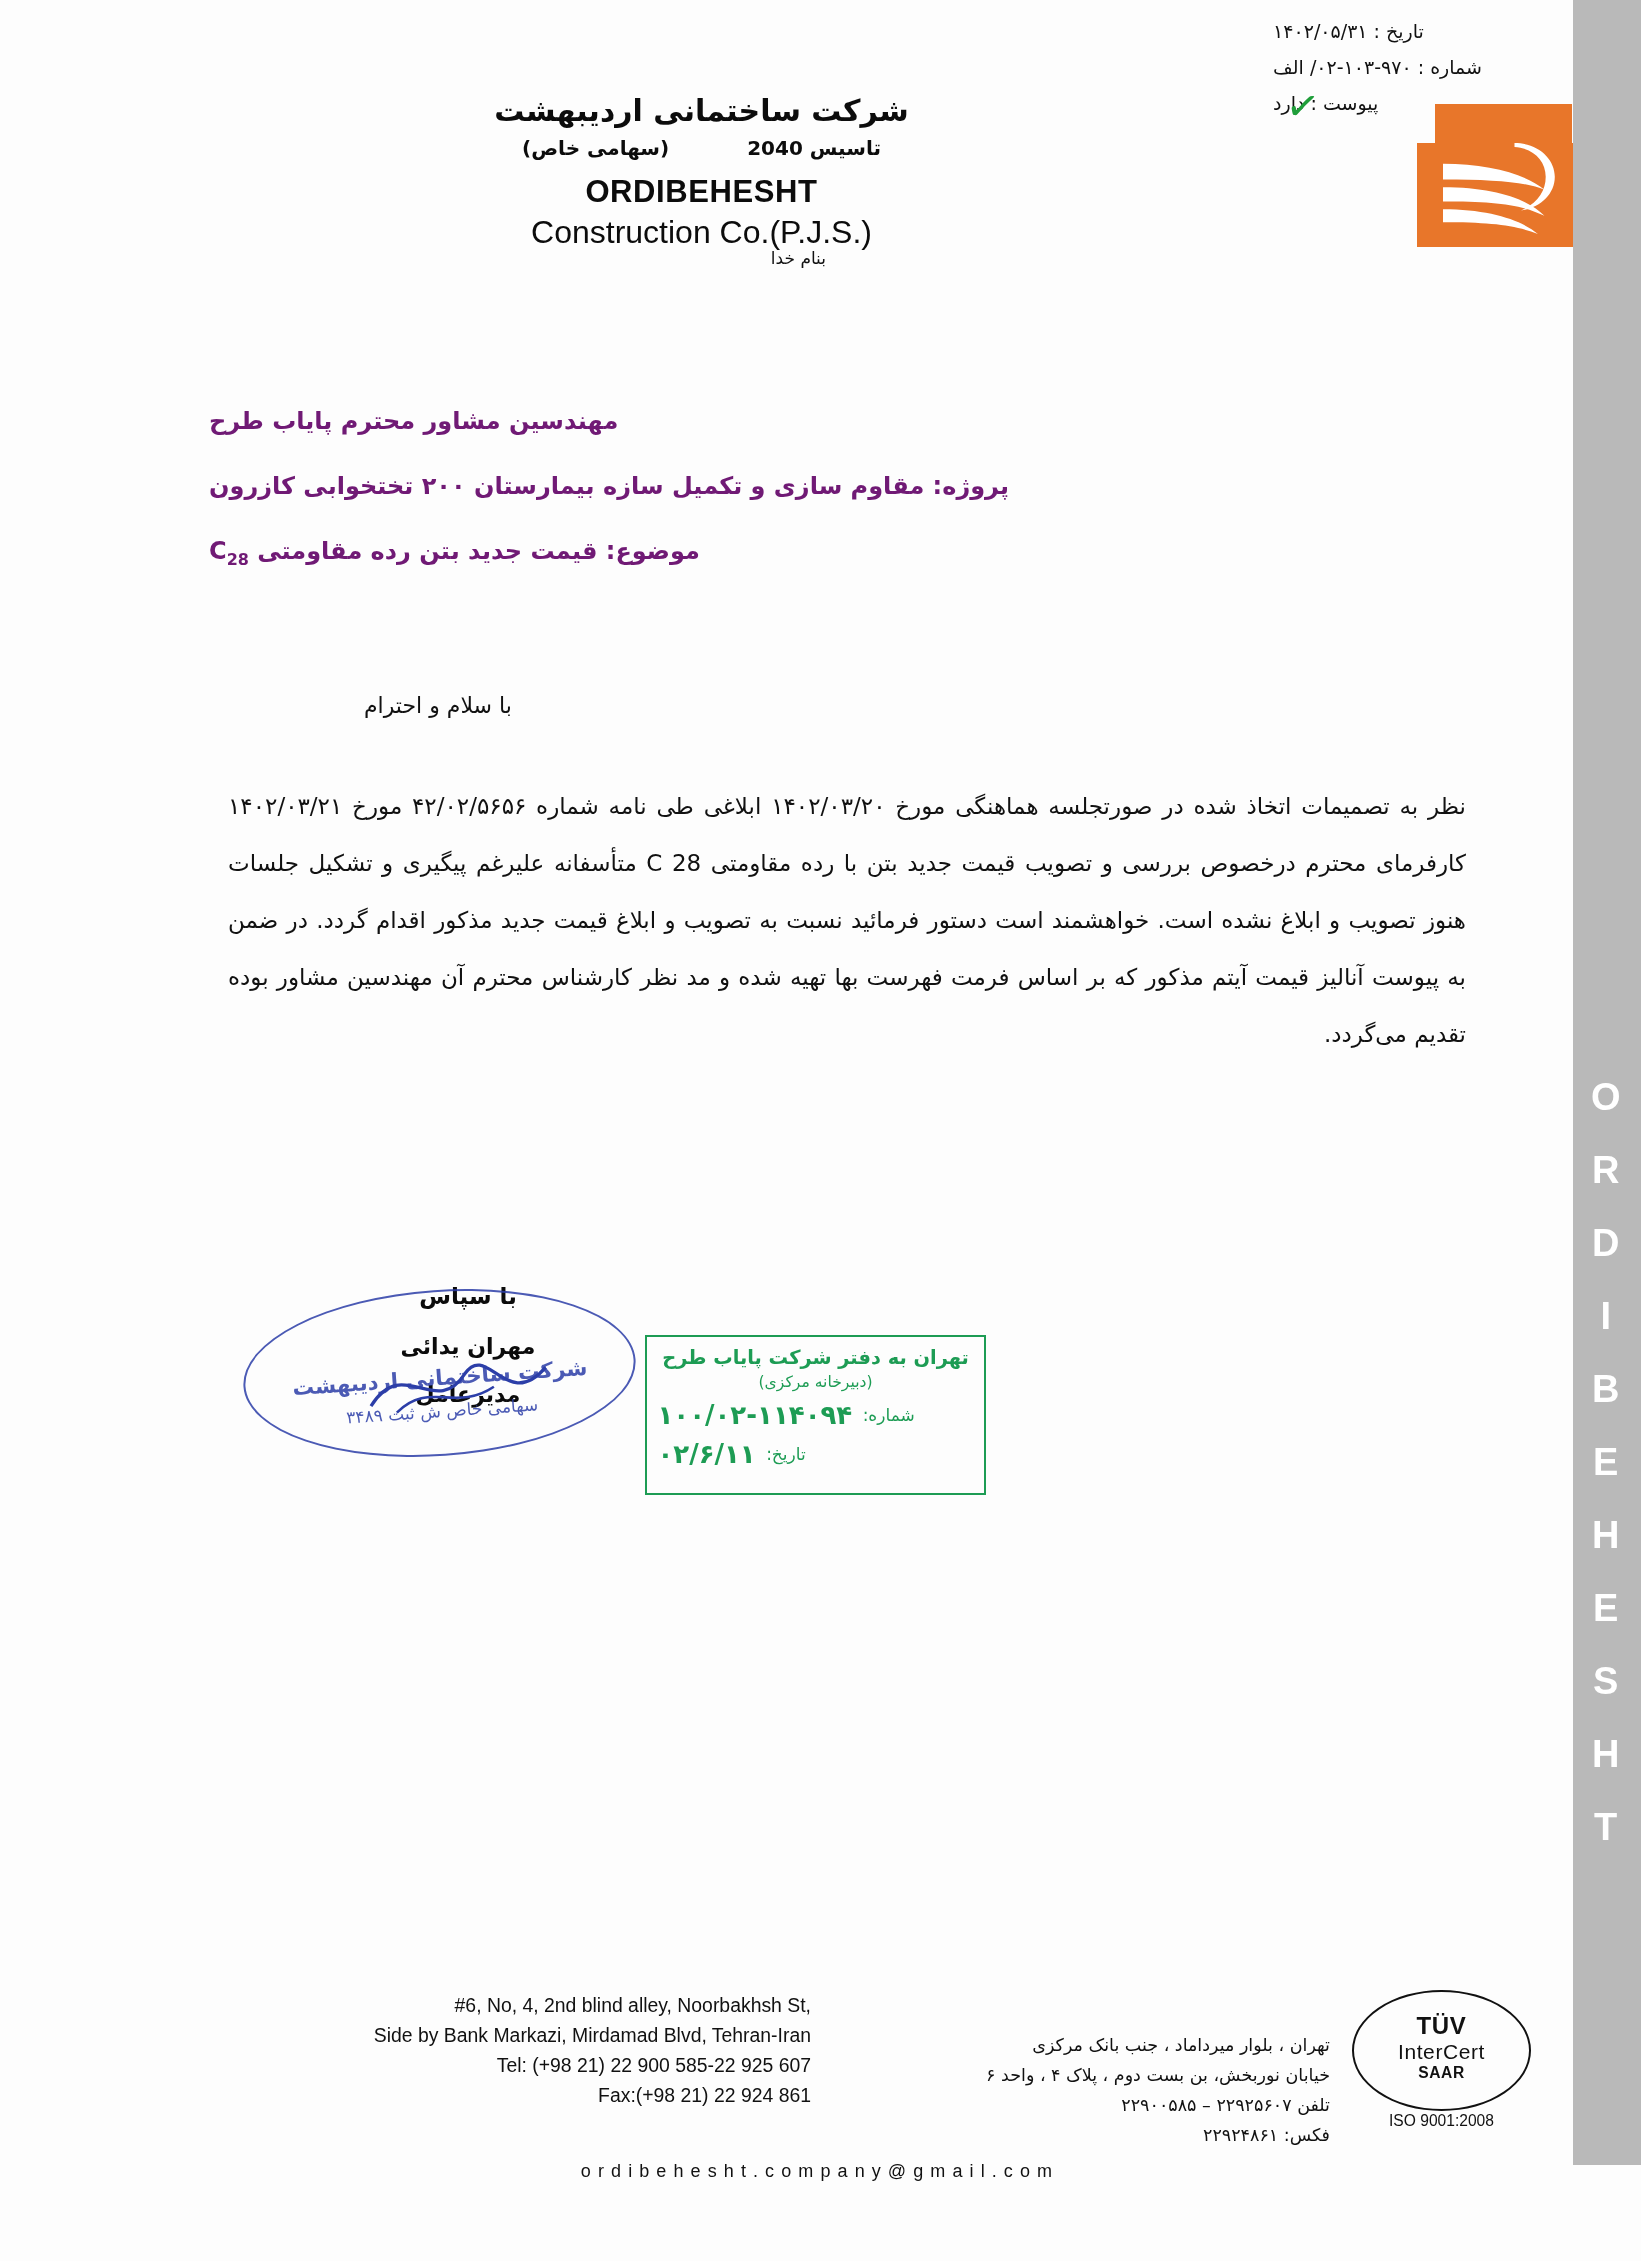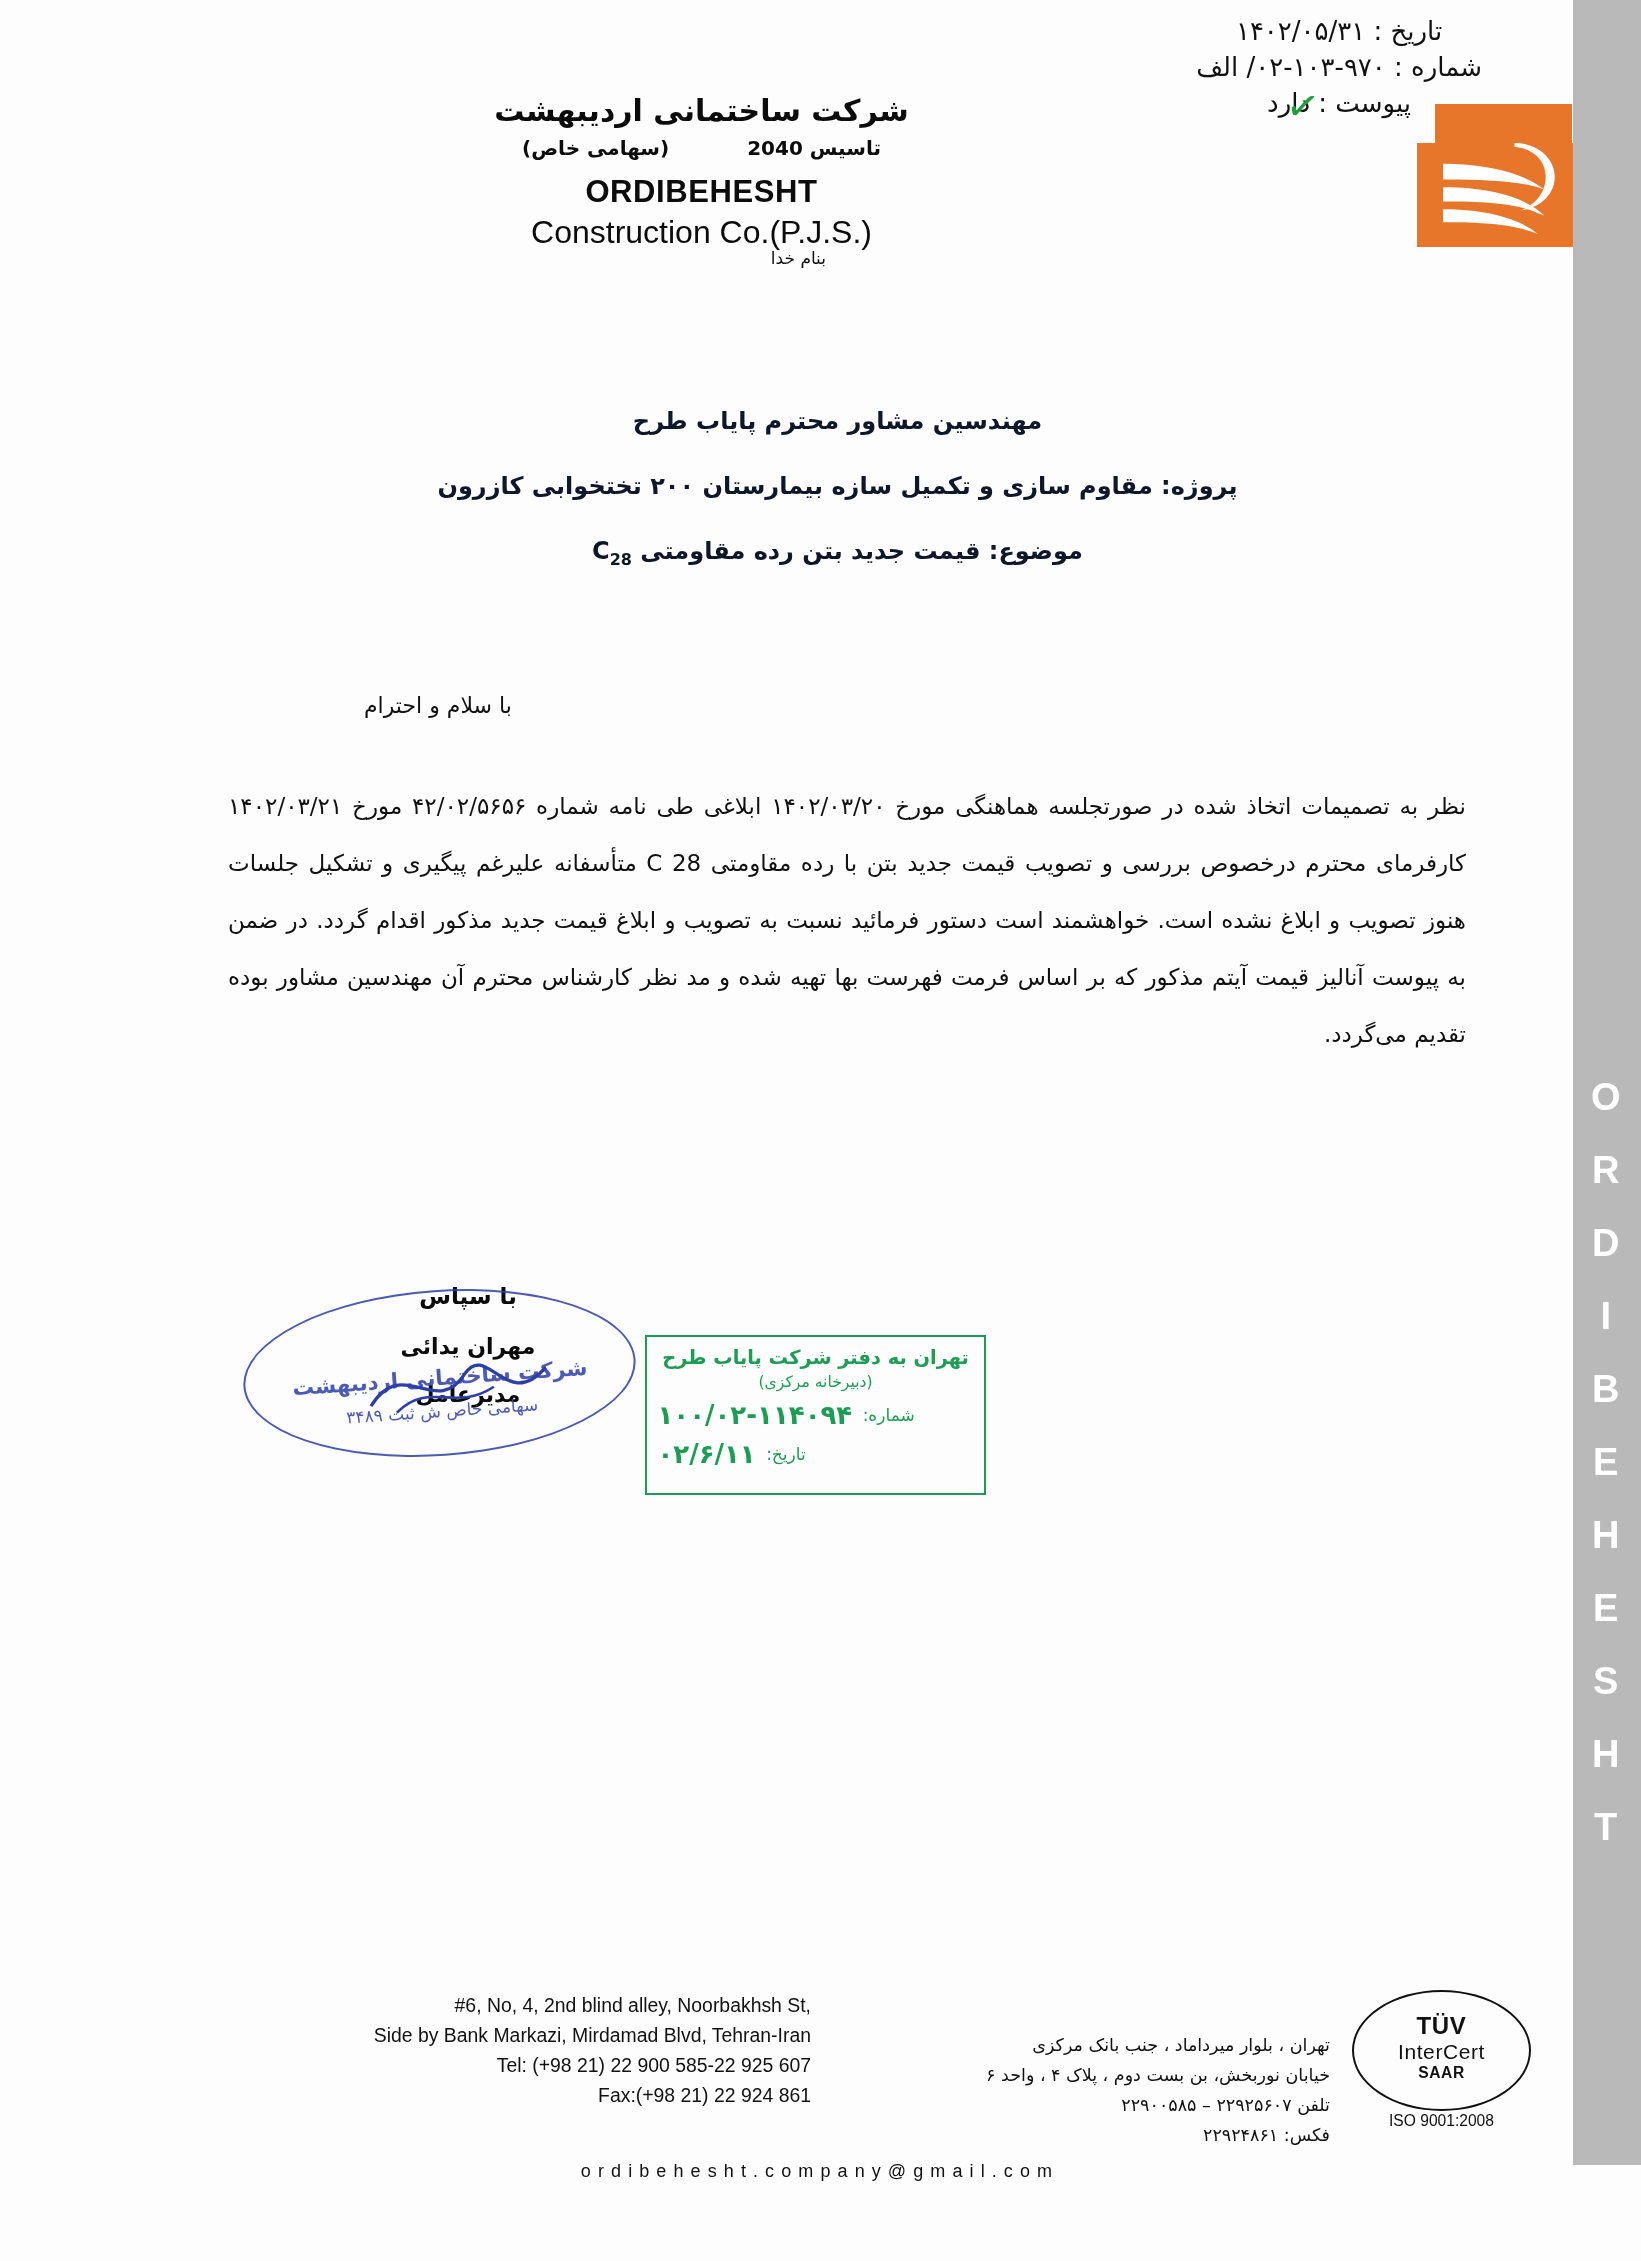--- a/index.html
+++ b/index.html
@@ -39,24 +39,24 @@
     font-weight: 700;
     letter-spacing: 31px;
     color: #ffffff;
   }
 
   
   .meta {
     position: absolute;
     top: 13px;
     right: 159px;
-    text-align: center;
-    direction: rtl;
-    font-family: "DejaVu Sans", sans-serif;
-    font-size: 26px;
+    text-align: left;
+    direction: rtl;
+    font-family: "DejaVu Sans", sans-serif;
+    font-size: 19px;
     line-height: 36px;
     color: #111;
   }
   .meta div { white-space: nowrap; }
 
   .check-mark {
     position: absolute;
     top: 83px;
     right: 321px;
     font-size: 40px;
@@ -142,25 +142,25 @@
   }
   .logo svg { position: absolute; left: 0; top: 0; }
 
   
   .addr {
     position: absolute;
     top: 389px;
     right: 175px;
     width: 1257px;
     direction: rtl;
-    text-align: center;
+    text-align: left;
     font-family: "DejaVu Sans", sans-serif;
     font-size: 24px;
     font-weight: 700;
-    color: #0f172a;
+    color: #701a75;
     line-height: 65px;
   }
   .addr .row { display: block; }
   .sup { font-size: 16px; vertical-align: sub; }
 
   
   .salutation {
     position: absolute;
     top: 693px;
     right: 175px;

